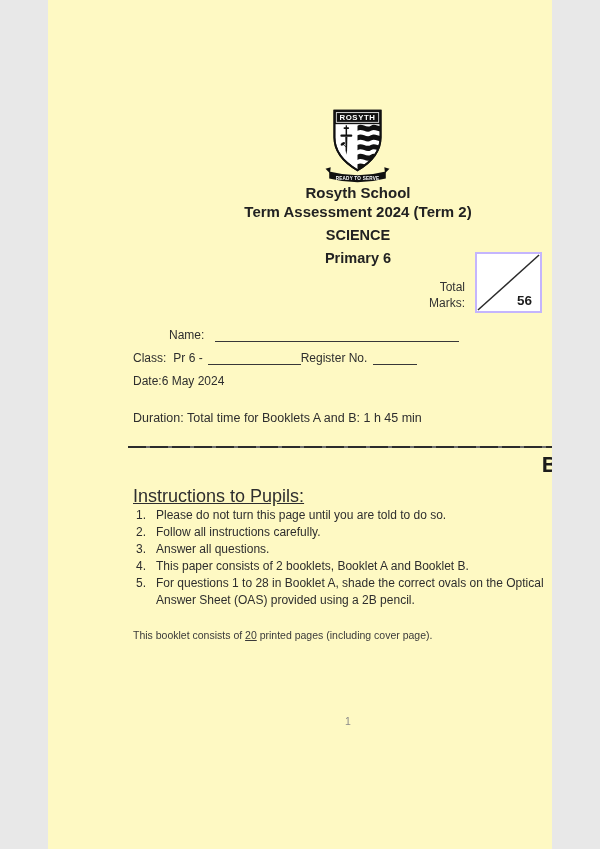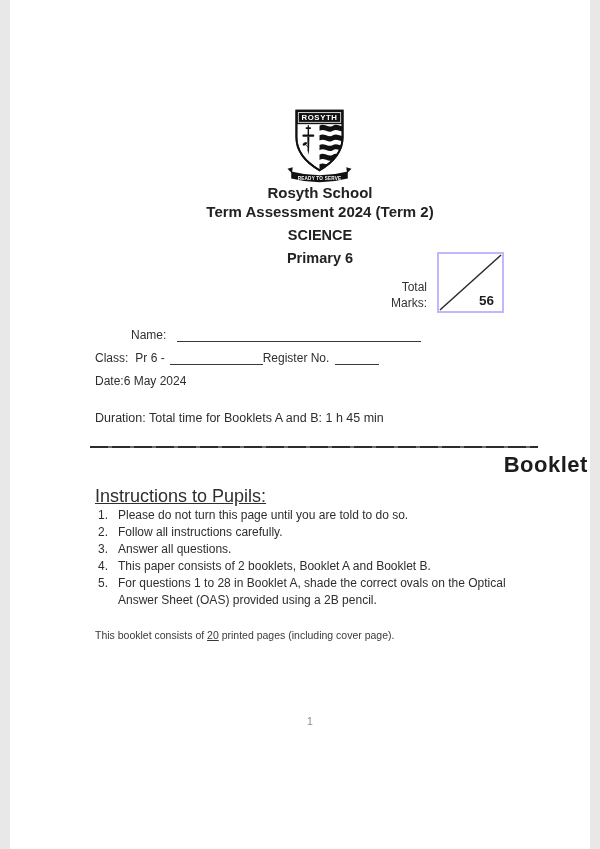--- a/index.html
+++ b/index.html
@@ -1,20 +1,20 @@
 <!DOCTYPE html>
 <html><head>
 <meta charset="utf-8">
 <style>
   html,body{margin:0;padding:0;background:#e8e8e8;}
   .page{
     position:relative;
-    width:580px;height:849px;
+    width:504px;height:849px;
     margin:0 auto;
-    background:#ffffff;
+    background:#fef9c3;
     font-family:"Liberation Sans",sans-serif;
     color:#2b2b2b;
     overflow:hidden;
   }
   .abs{position:absolute;}
   
   .title-wrap{left:20px;width:580px;text-align:center;}
   .t-school{top:184px;font-size:15px;font-weight:bold;color:#222;}
   .t-assess{top:203px;font-size:15px;font-weight:bold;color:#222;}
   .t-subject{top:227px;font-size:14.5px;font-weight:bold;color:#222;}

